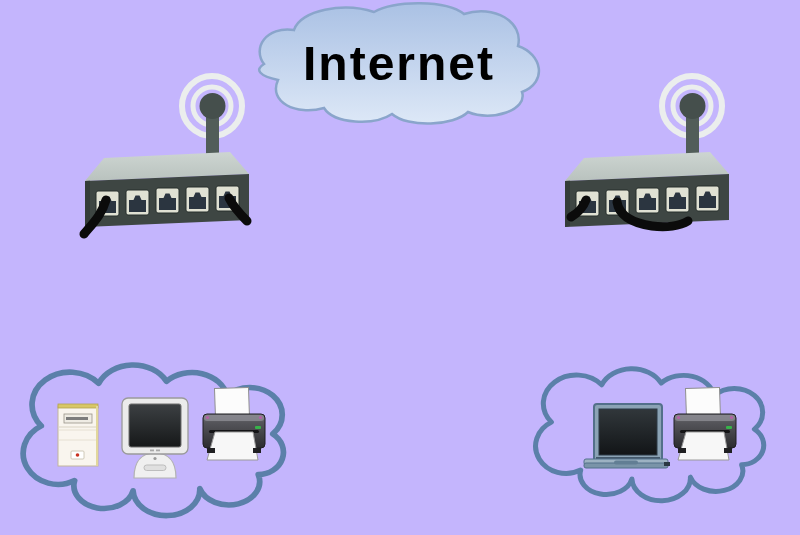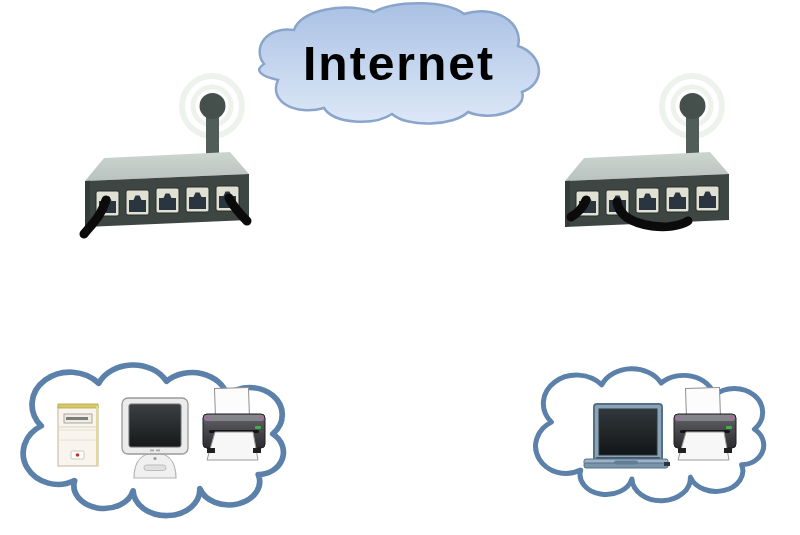--- a/index.html
+++ b/index.html
@@ -1,16 +1,16 @@
 <!DOCTYPE html>
 <html><head>
 <meta charset="utf-8">
 <style>
   html,body{margin:0;padding:0;background:#000;}
-  .stage{position:relative;width:800px;height:535px;background:#ffffff;overflow:hidden;
+  .stage{position:relative;width:800px;height:535px;background:#c4b5fd;overflow:hidden;
          font-family:"Liberation Sans", sans-serif;}
   .abs{position:absolute;}
   svg{overflow:visible;display:block;}
   text.cloud-label{font-family:"Liberation Sans","DejaVu Sans",sans-serif;
                    font-weight:bold;font-size:48px;letter-spacing:2px;}
 </style>
 </head>
 <body>
 
 <div class="stage">

